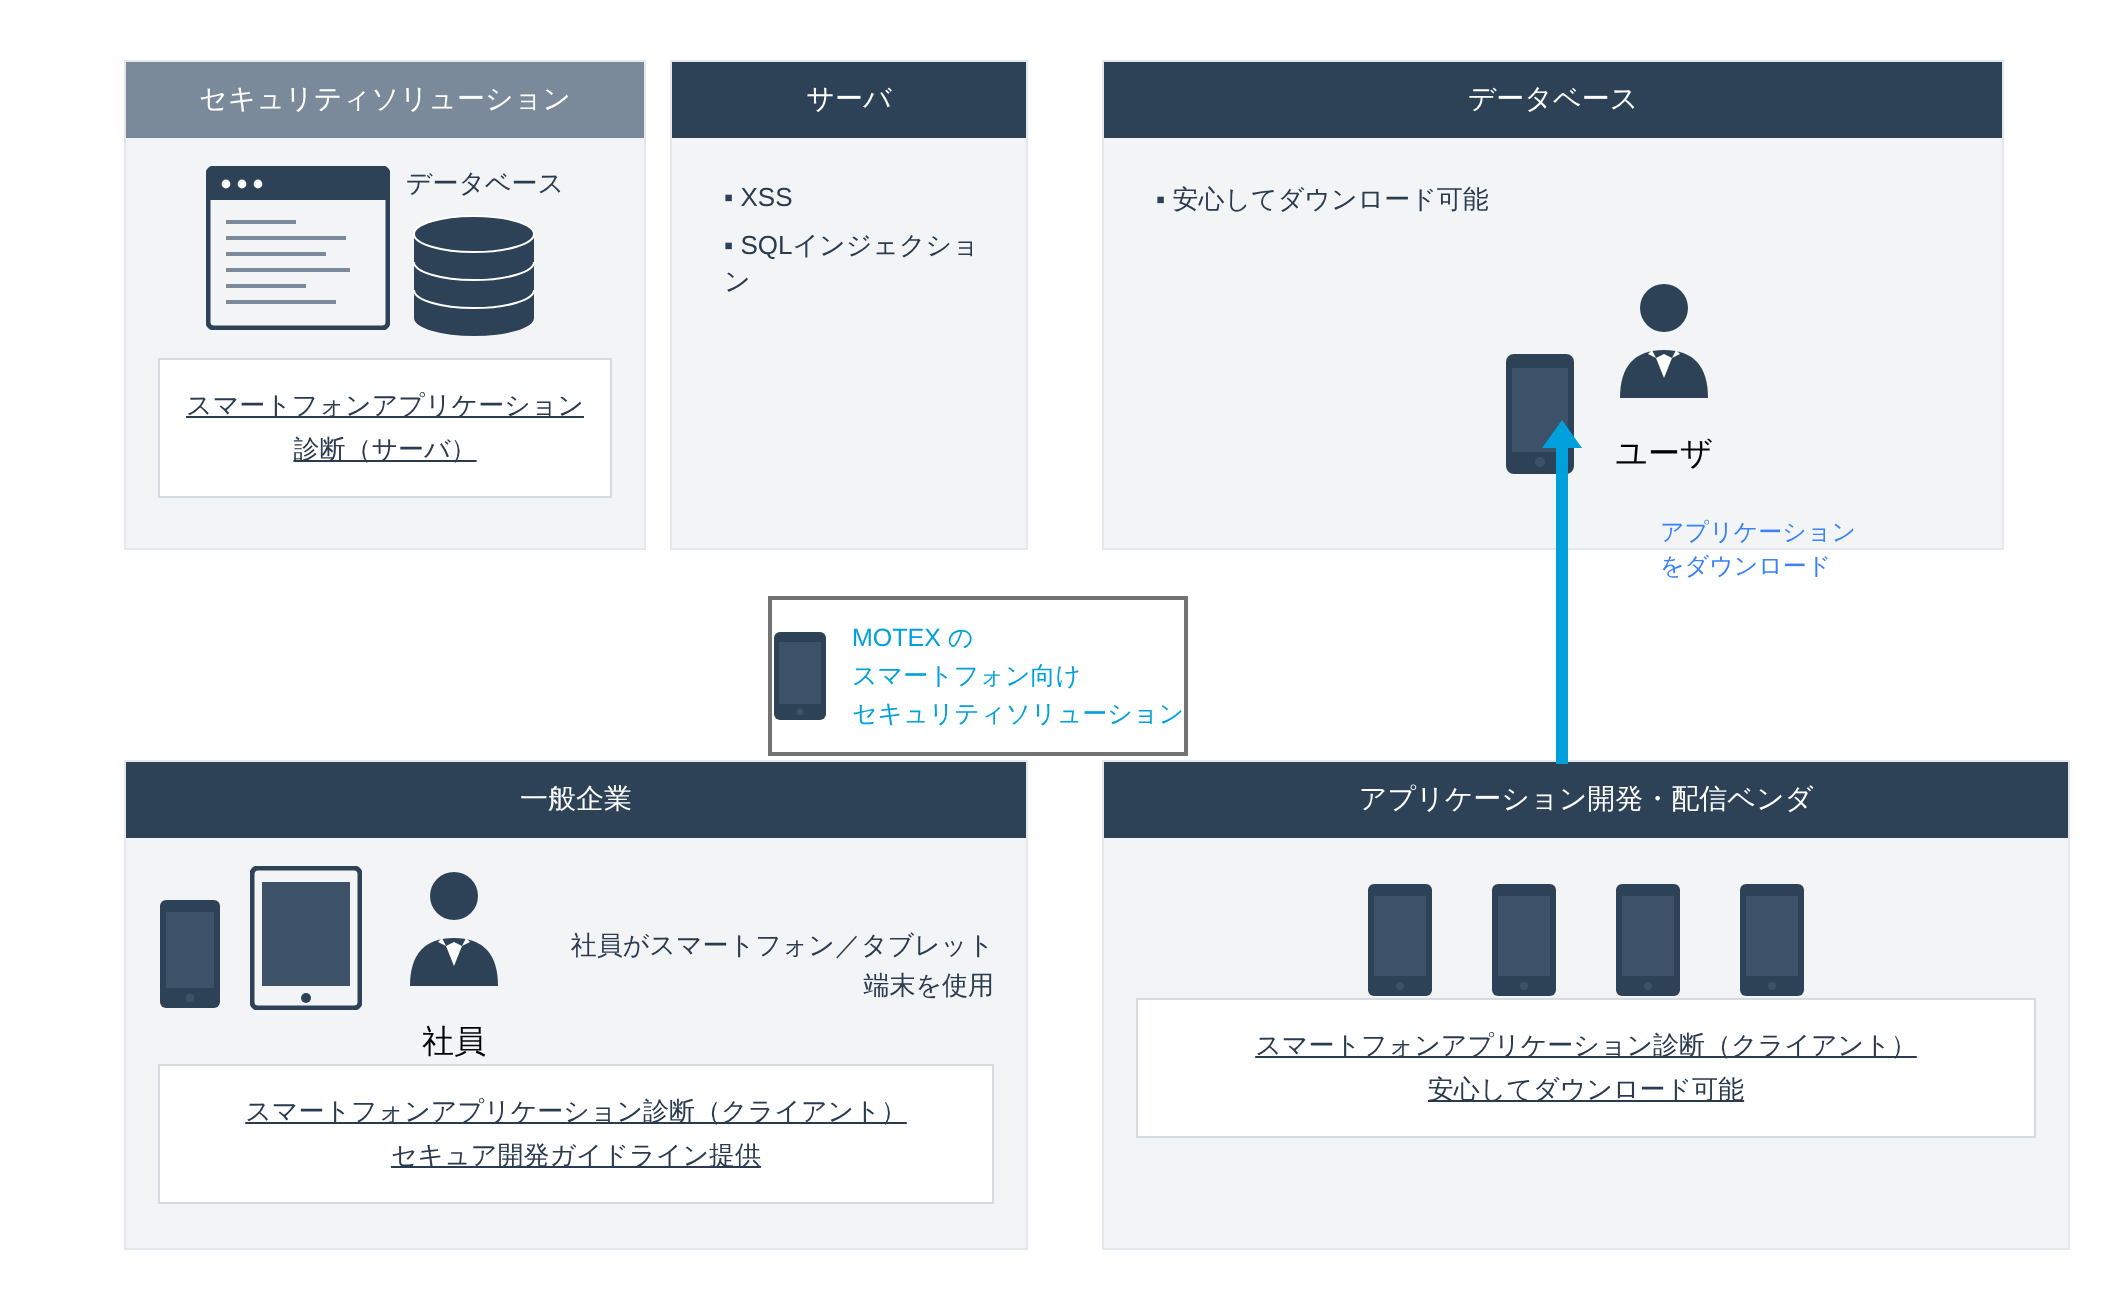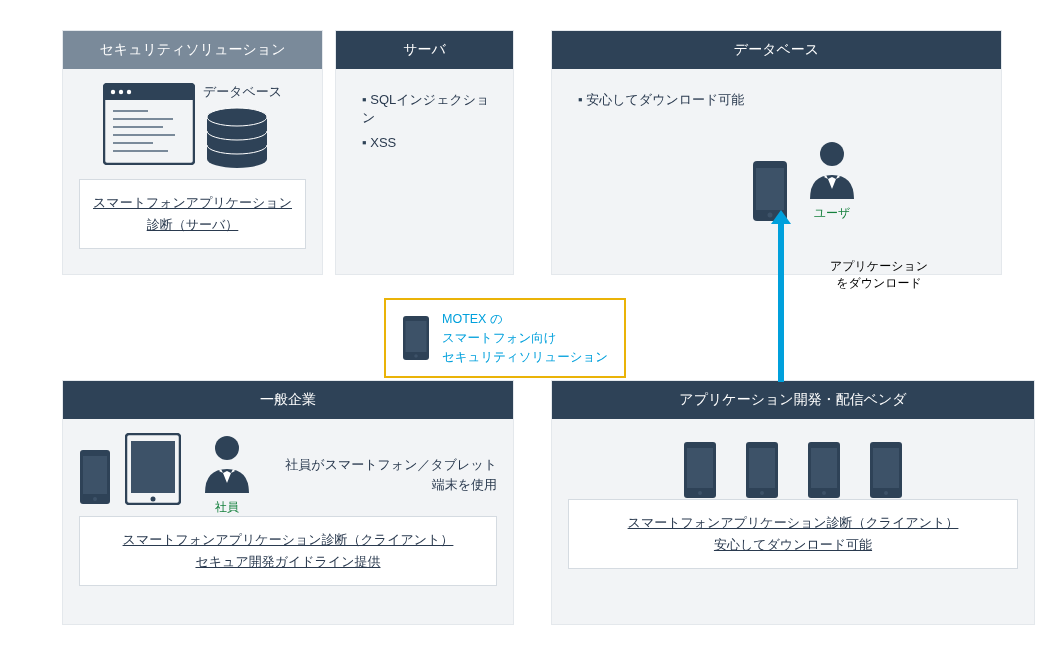--- a/index.html
+++ b/index.html
@@ -5,26 +5,26 @@
   * { box-sizing: border-box; margin: 0; padding: 0; }
   body { font-family: "Hiragino Sans", "Meiryo", sans-serif; background: #fff; width: 1059px; height: 656px; position: relative; font-size: 13px; color: #2a3a4f; }
   .panel { background: #f2f4f6; border: 1px solid #e4e8ec; position: absolute; }
   .panel-header { background: #2e4257; color: #fff; text-align: center; padding: 10px 0; font-size: 14px; }
   .panel-header.alt { background: #7a8a9a; }
   .panel-body { padding: 14px 16px; }
   .sub-box { background: #fff; border: 1px solid #d5dbe1; text-align: center; padding: 12px 8px; margin-top: 0; line-height: 1.7; text-decoration: underline; }
   .bullet-list { padding: 4px 0 0 10px; }
   .bullet-list li { list-style: none; padding: 4px 0; font-size: 13px; }
   .bullet-list li::before { content: "▪ "; color: #2e4257; }
-  .callout { position: absolute; background: #fff; border: 2px solid #eab308; display: flex; align-items: center; padding: 10px 16px; gap: 12px; z-index: 5; }
+  .callout { position: absolute; background: #fff; border: 2px solid #737373; display: flex; align-items: center; padding: 10px 0; gap: 12px; z-index: 5; }
   .callout-text { color: #00a0dc; font-size: 12.5px; line-height: 1.5; }
   .arrow { position: absolute; background: #00a0dc; z-index: 2; }
   .arrow-head { position: absolute; width: 0; height: 0; border-left: 10px solid transparent; border-right: 10px solid transparent; border-bottom: 14px solid #00a0dc; z-index: 3; }
-  .arrow-label { position: absolute; color: #000000; font-size: 12px; line-height: 1.4; text-align: center; }
-  .icon-label { text-align: center; font-size: 12px; color: #15803d; margin-top: 4px; }
+  .arrow-label { position: absolute; color: #3b82f6; font-size: 12px; line-height: 1.4; }
+  .icon-label { text-align: center; font-size: 16px; color: #000000; margin-top: 16px; }
   .icon-row { display: flex; align-items: flex-end; gap: 14px; justify-content: center; }
   .note { font-size: 13px; color: #2a3a4f; line-height: 1.5; text-align: right; }
   svg { display: block; }
 </style>
 </head>
 <body>
 
 <div class="panel" style="left:62px; top:30px; width:261px; height:245px;">
   <div class="panel-header alt">セキュリティソリューション</div>
   <div class="panel-body">
@@ -62,22 +62,22 @@
       </div>
     </div>
     <div class="sub-box">スマートフォンアプリケーション診断（サーバ）</div>
   </div>
 </div>
 
 <div class="panel" style="left:335px; top:30px; width:179px; height:245px;">
   <div class="panel-header">サーバ</div>
   <div class="panel-body">
     <ul class="bullet-list">
+      <li>XSS</li>
       <li>SQLインジェクション</li>
-      <li>XSS</li>
     </ul>
   </div>
 </div>
 
 <div class="panel" style="left:551px; top:30px; width:451px; height:245px;">
   <div class="panel-header">データベース</div>
   <div class="panel-body" style="position:relative; height:190px;">
     <ul class="bullet-list">
       <li>安心してダウンロード可能</li>
     </ul>

